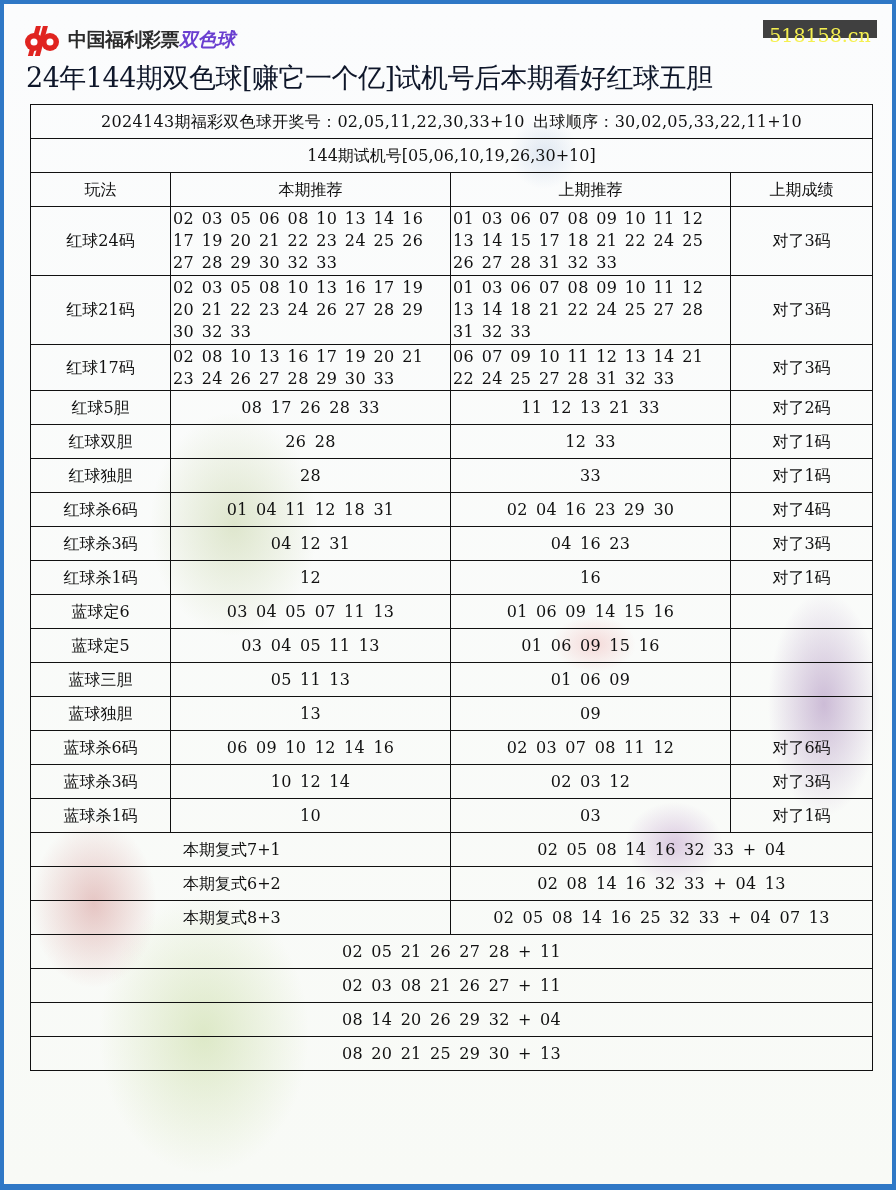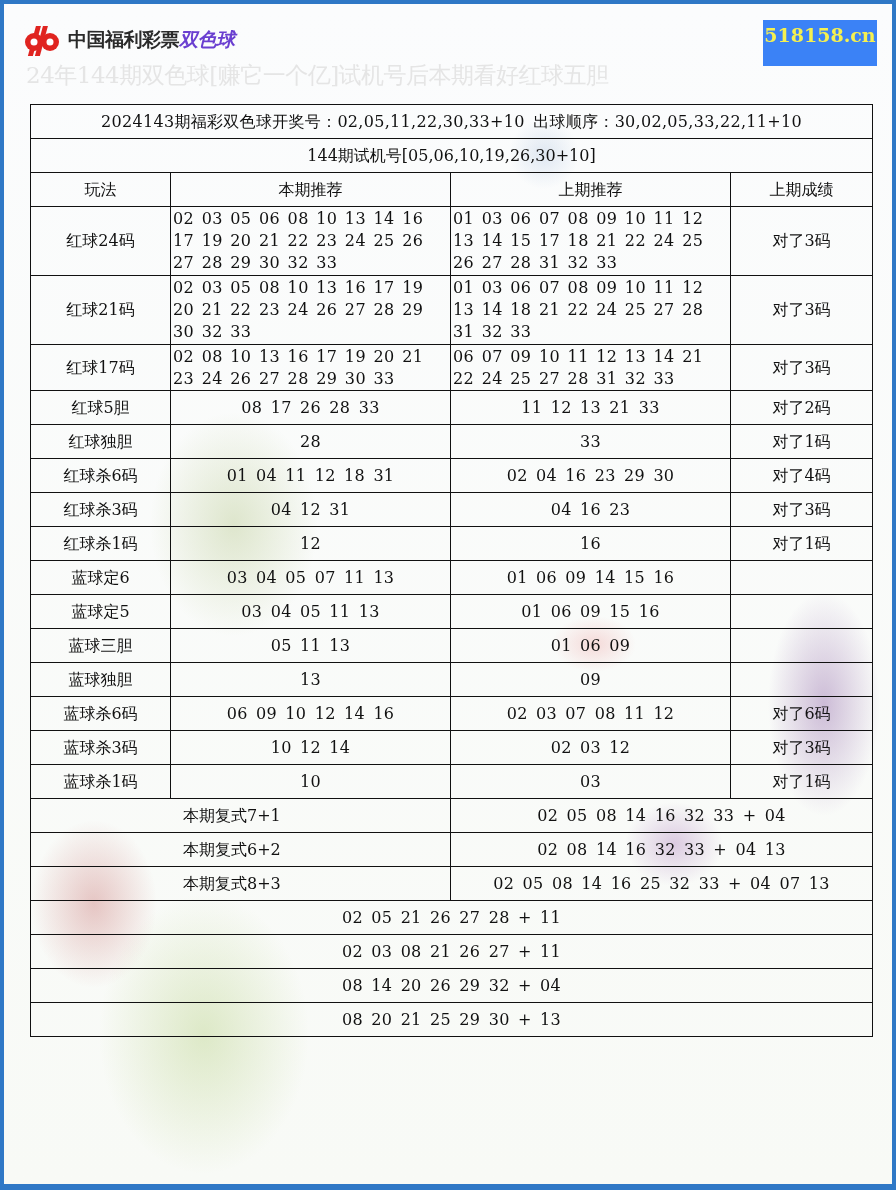--- a/index.html
+++ b/index.html
@@ -29,28 +29,28 @@
     .logo-text-main {
       font-family: "DejaVu Sans", "Liberation Sans", sans-serif;
       font-weight: bold; font-size: 19px; color: #2a2a2a; margin-left: 4px; letter-spacing: -0.5px;
     }
     .logo-text-brand {
       font-family: "DejaVu Sans", "Liberation Sans", sans-serif;
       font-weight: bold; font-style: italic; font-size: 19px;
       color: #6a3fd0; letter-spacing: -0.5px;
     }
     .site-badge {
-      position: absolute; left: 763px; top: 20px; width: 114px; height: 46px;
-      background: #3b82f6; color: #f5f050; font-size: 19px; font-weight: bold;
+      position: absolute; left: 763px; top: 20px; width: 114px; height: 18px;
+      background: #404040; color: #f5f050; font-size: 19px; font-weight: normal;
       line-height: 30px; text-align: center;
       font-family: "DejaVu Serif", "Liberation Serif", serif;
     }
     .page-title {
       position: absolute; left: 26px; top: 60px; width: 850px;
-      font-size: 23px; color: #e5e5e5; white-space: nowrap;
+      font-size: 27px; color: #0f172a; white-space: nowrap;
       font-family: "DejaVu Serif", "Liberation Serif", serif;
       letter-spacing: -0.5px;
     }
     table.main {
       position: absolute; left: 30px; top: 104px; width: 842px;
       border-collapse: collapse; table-layout: fixed;
       font-size: 16px; color: #111;
     }
     table.main td {
       border: 1.5px solid #111; padding: 0; text-align: center;
@@ -125,20 +125,26 @@
       <td>对了3码</td>
     </tr>
 
     <tr class="h35">
       <td>红球5胆</td>
       <td class="num-text">08 17 26 28 33</td>
       <td class="num-text">11 12 13 21 33</td>
       <td>对了2码</td>
     </tr>
     <tr class="h35">
+      <td>红球双胆</td>
+      <td class="num-text">26 28</td>
+      <td class="num-text">12 33</td>
+      <td>对了1码</td>
+    </tr>
+    <tr class="h35">
       <td>红球独胆</td>
       <td class="num-text">28</td>
       <td class="num-text">33</td>
       <td>对了1码</td>
     </tr>
     <tr class="h35">
       <td>红球杀6码</td>
       <td class="num-text">01 04 11 12 18 31</td>
       <td class="num-text">02 04 16 23 29 30</td>
       <td>对了4码</td>

